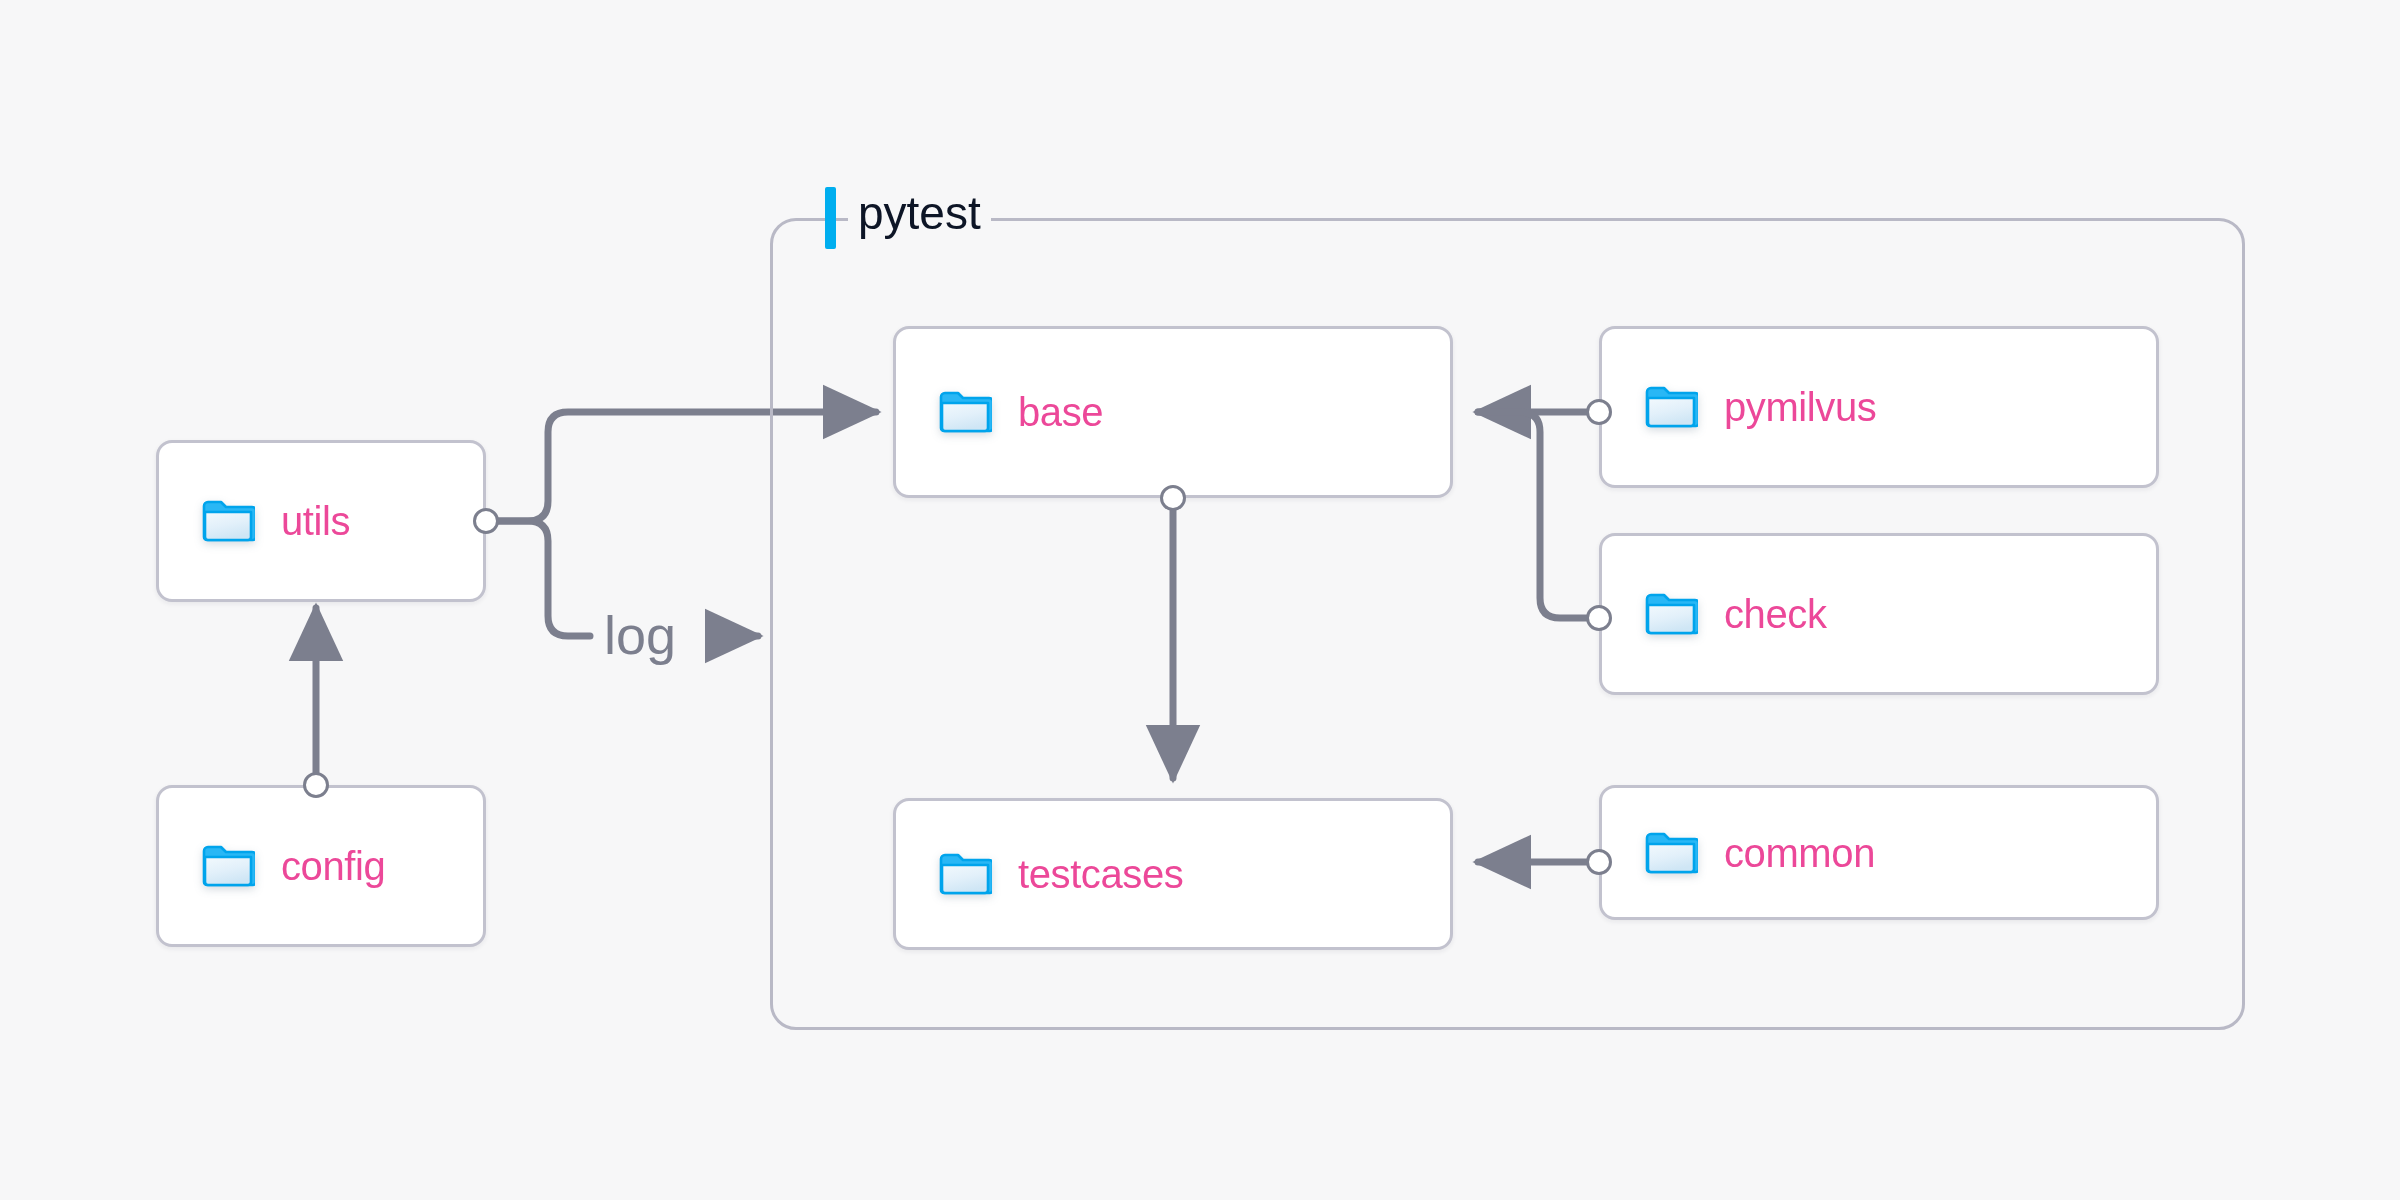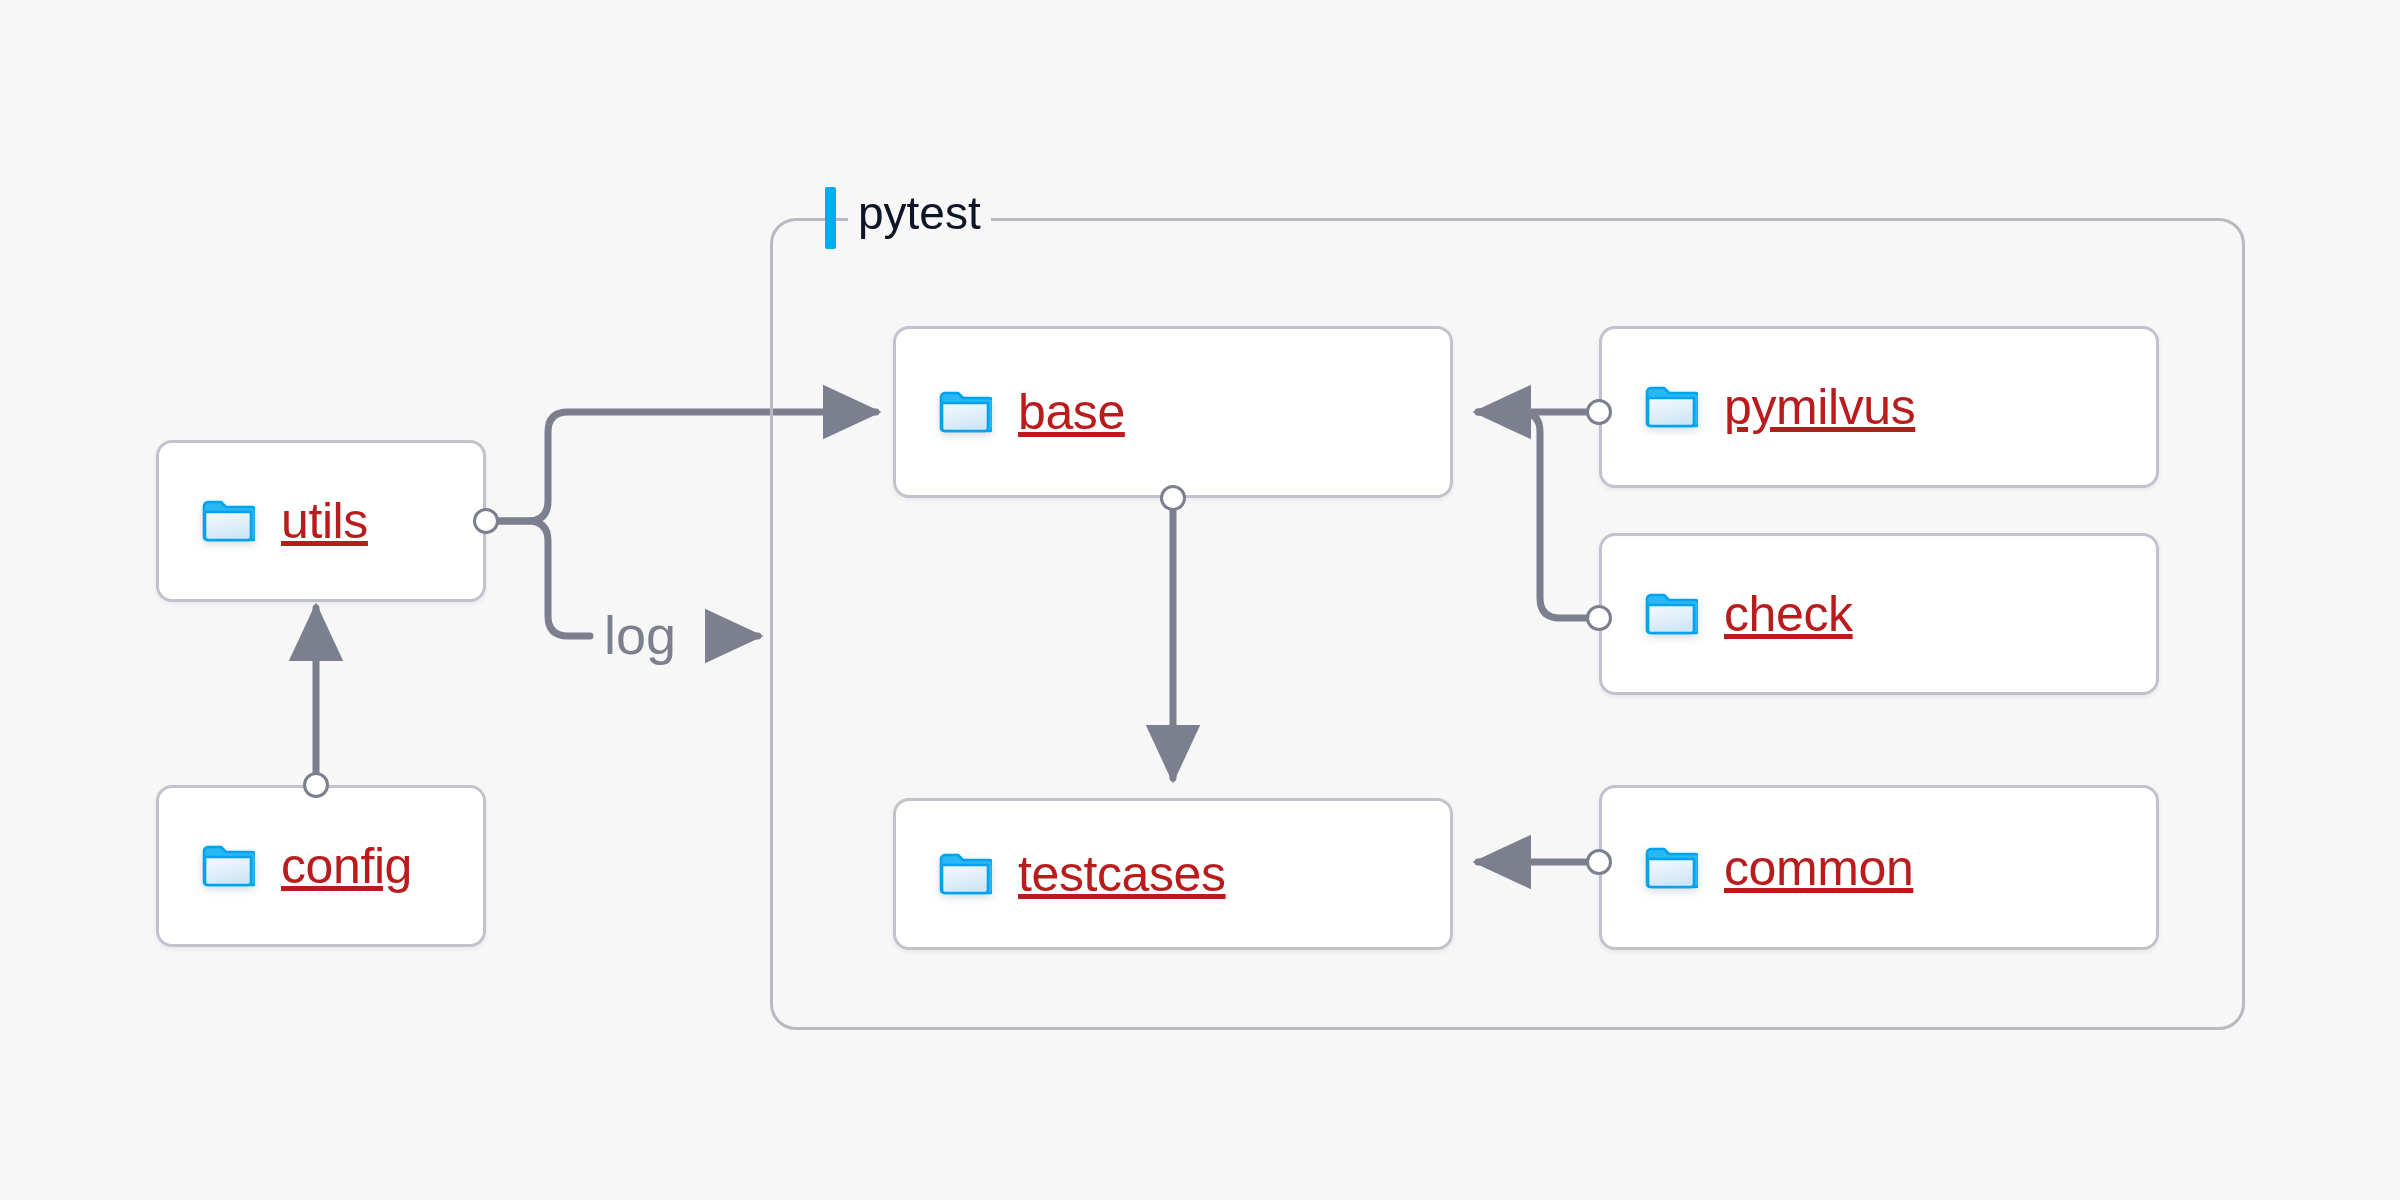--- a/index.html
+++ b/index.html
@@ -60,27 +60,26 @@
     box-sizing: border-box;
     background: #ffffff;
     border: 3px solid #c2c2ce;
     border-radius: 16px;
     box-shadow: 0 2px 5px rgba(30, 34, 60, 0.07);
     display: flex;
     align-items: center;
     padding-left: 42px;
   }
   .node-label {
-    color: #b91c1c;
-    font-size: 50px;
+    color: #ec4899;
+    font-size: 40px;
     line-height: 1;
     letter-spacing: -0.4px;
     white-space: nowrap;
     margin-left: 26px;
-    text-decoration: underline;
   }
 
   
   .folder-icon {
     flex: 0 0 auto;
     width: 54px;
     height: 46px;
     display: block;
     filter: drop-shadow(0 3px 4px rgba(30, 60, 90, 0.18));
   }
@@ -193,21 +192,21 @@
 
   <div class="node" style="left:1599px; top:533px; width:560px; height:162px;">
     <svg class="folder-icon" viewBox="0 0 54 46">
       <path d="M3 8 a4 4 0 0 1 4-4 h13 l5 5 h26 a4 4 0 0 1 4 4 v26 a3 3 0 0 1 -3 3 h-46 a3 3 0 0 1 -3 -3 z" fill="#29b7f5" stroke="#00a4ec" stroke-width="2.6" stroke-linejoin="round"></path>
       <path d="M4 14 h46 v25 a3 3 0 0 1 -3 3 h-40 a3 3 0 0 1 -3 -3 z" fill="url(#folderBody)" stroke="#00a4ec" stroke-width="2.6" stroke-linejoin="round"></path>
     </svg>
     <span class="node-label">check</span>
   </div>
   <div class="handle" style="left:1586px; top:605px;"></div>
 
-  <div class="node" style="left:1599px; top:785px; width:560px; height:165px;">
+  <div class="node" style="left:1599px; top:785px; width:560px; height:135px;">
     <svg class="folder-icon" viewBox="0 0 54 46">
       <path d="M3 8 a4 4 0 0 1 4-4 h13 l5 5 h26 a4 4 0 0 1 4 4 v26 a3 3 0 0 1 -3 3 h-46 a3 3 0 0 1 -3 -3 z" fill="#29b7f5" stroke="#00a4ec" stroke-width="2.6" stroke-linejoin="round"></path>
       <path d="M4 14 h46 v25 a3 3 0 0 1 -3 3 h-40 a3 3 0 0 1 -3 -3 z" fill="url(#folderBody)" stroke="#00a4ec" stroke-width="2.6" stroke-linejoin="round"></path>
     </svg>
     <span class="node-label">common</span>
   </div>
   <div class="handle" style="left:1586px; top:849px;"></div>
 
   <div class="edge-label" style="left:604px; top:608px;">log</div>
 

